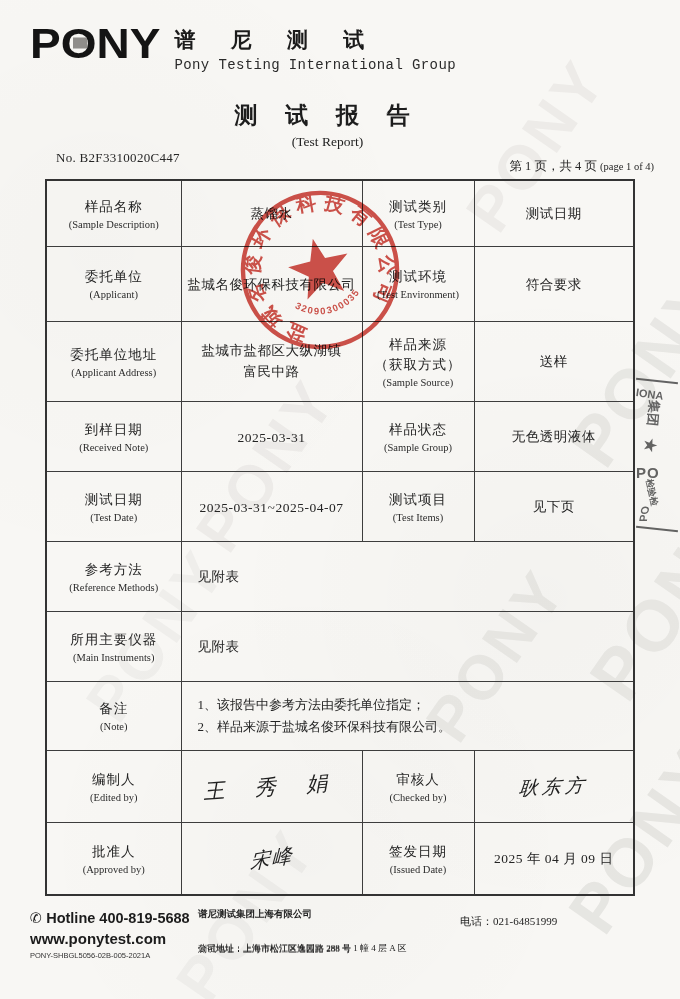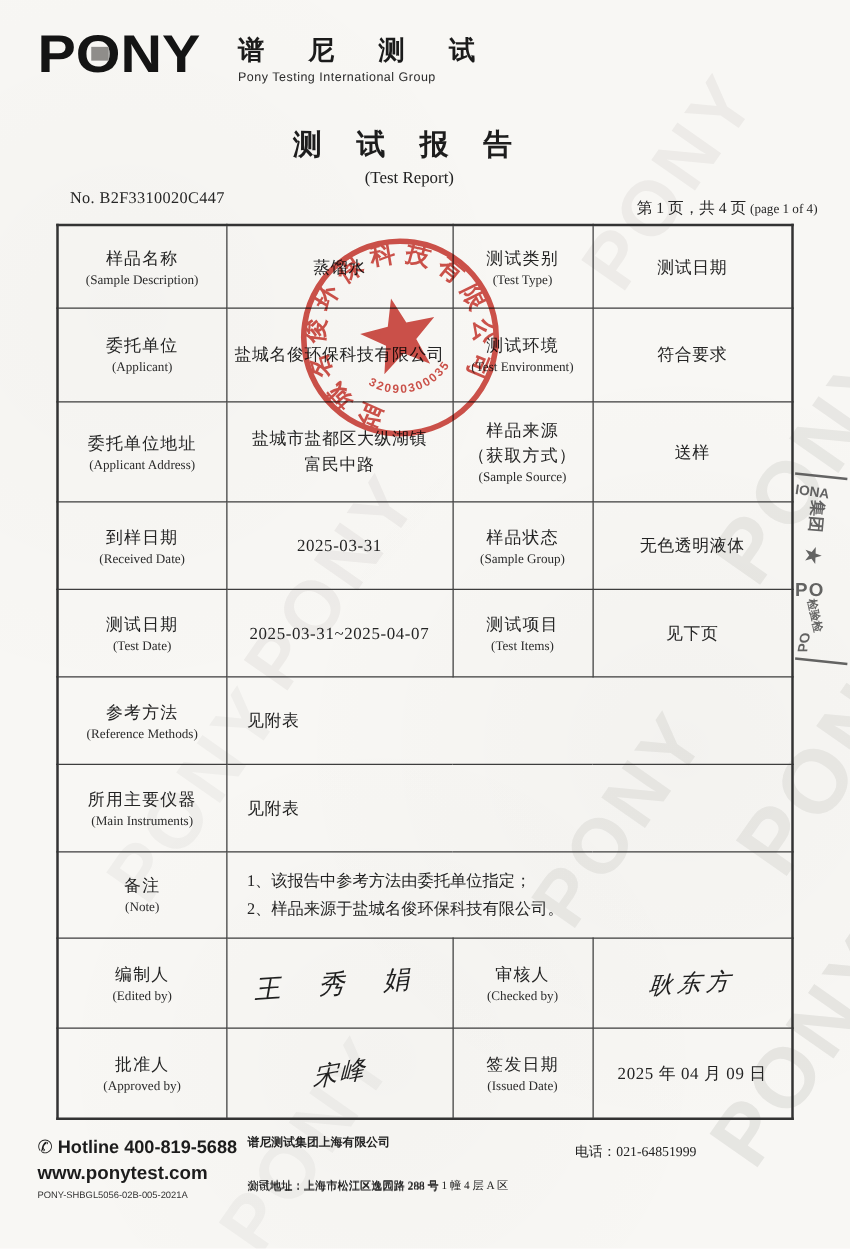--- a/index.html
+++ b/index.html
@@ -16,24 +16,24 @@
   
   .wm{position:absolute;font-family:"Liberation Sans","DejaVu Sans",sans-serif;
       font-weight:bold;color:rgba(110,105,100,.08);transform:rotate(-55deg);
       font-size:62px;letter-spacing:4px;pointer-events:none;white-space:nowrap;}
   
   .logo{position:absolute;left:30px;top:20px;display:flex;align-items:flex-start;}
   .wordmark{position:relative;font-family:"Liberation Sans","DejaVu Sans",sans-serif;
             font-weight:900;font-size:46px;line-height:1;letter-spacing:0px;
             transform:scaleY(.92);color:#141414;}
   .o-window{position:absolute;left:43px;top:17px;width:14px;height:12px;background:#8f8d8a;}
-  .logo-right{margin-left:30px;padding-top:6px;}
+  .logo-right{margin-left:14px;padding-top:6px;}
   .logo-cn{font-size:21px;font-weight:bold;letter-spacing:15px;color:#1b1b1b;white-space:nowrap;}
-  .logo-sub{font-size:10px;color:#2a2a2a;margin-top:3px;letter-spacing:.4px;
-            font-family:Liberation Sans, sans-serif;}
+  .logo-sub{font-size:14px;color:#2a2a2a;margin-top:3px;letter-spacing:.4px;
+            font-family:Liberation Mono, monospace;}
   
   .title-wrap{position:absolute;left:0;right:25px;top:100px;text-align:center;}
   .title-cn{font-size:23px;font-weight:bold;letter-spacing:11px;color:#1d1d1d;}
   .title-en{font-size:13.5px;margin-top:3px;color:#222;}
   
   .meta{position:absolute;left:32px;right:26px;top:150px;font-size:13px;}
   .report-no{position:absolute;left:0;top:0;letter-spacing:.3px;margin-left:24px;}
   .page-info{position:absolute;right:0;top:8px;font-size:12.5px;}
   .page-info .en{font-size:10.5px;}
   
@@ -158,21 +158,21 @@
       <td>
         <span class="lab-zh">样品来源</span>
         <span class="lab-zh" style="margin-top:2px">（获取方式）</span>
         <span class="lab-en">(Sample Source)</span>
           </td>
       <td><span class="val">送样</span></td>
     </tr>
     <tr class="r4">
       <td>
         <span class="lab-zh">到样日期</span>
-        <span class="lab-en">(Received Date)</span>
+        <span class="lab-en">(Received Note)</span>
           </td>
       <td><span class="val">2025-03-31</span></td>
       <td>
         <span class="lab-zh">样品状态</span>
         <span class="lab-en">(Sample Group)</span>
           </td>
       <td><span class="val">无色透明液体</span></td>
     </tr>
     <tr class="r5">
       <td>

